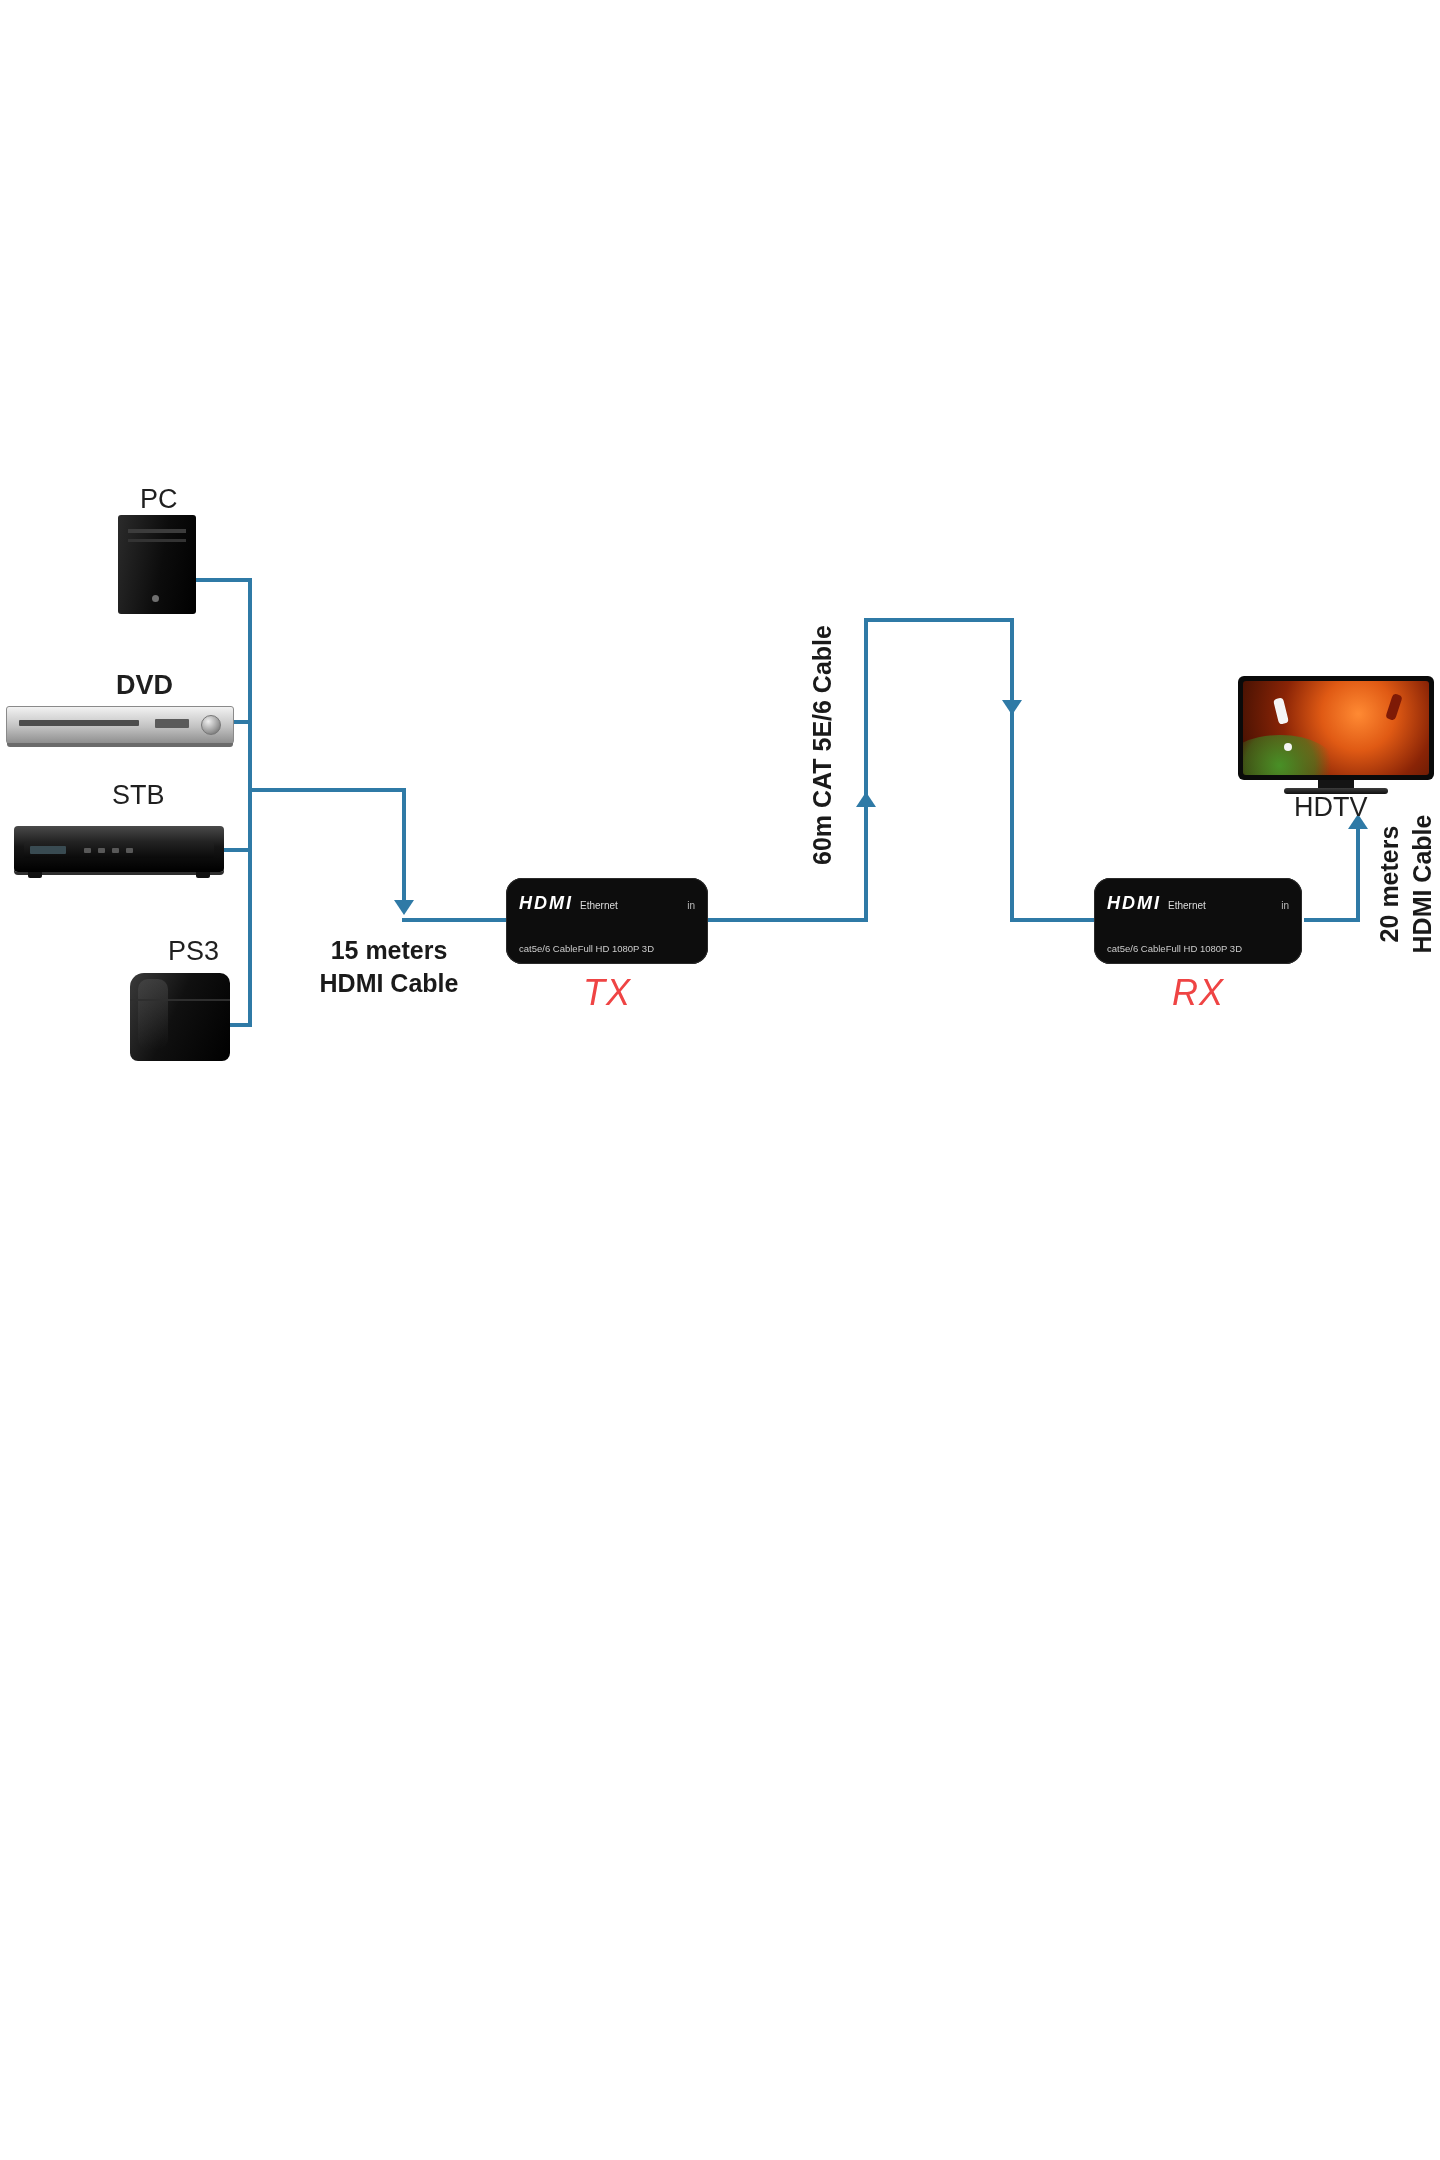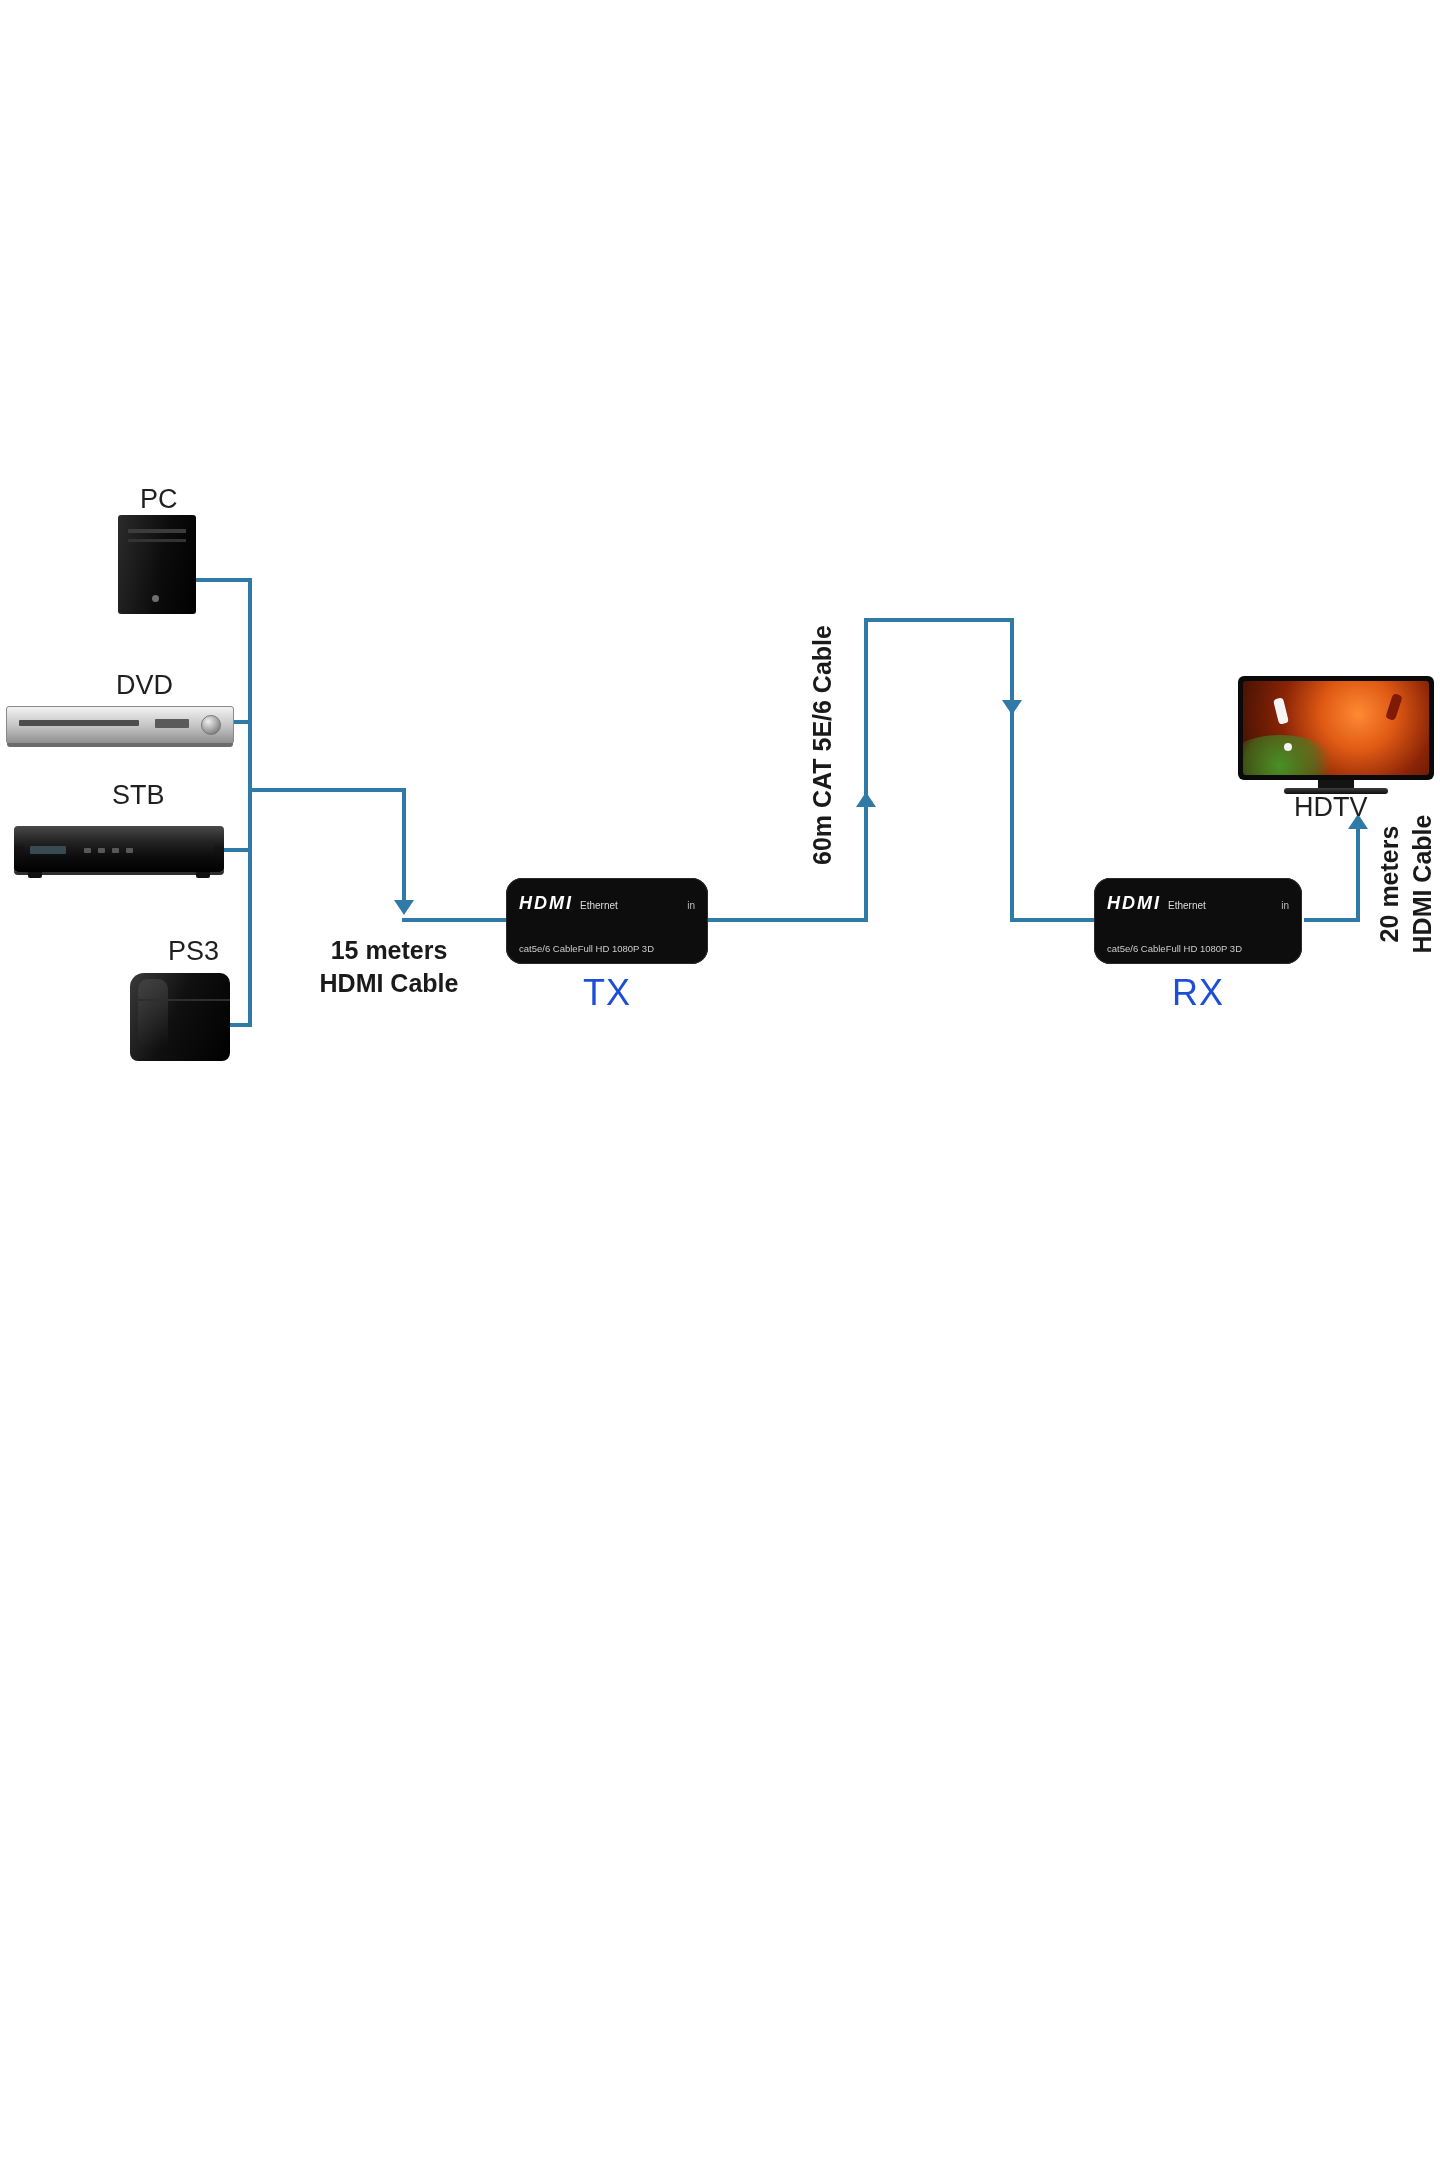--- a/index.html
+++ b/index.html
@@ -19,21 +19,21 @@
   .wire.h { height: 4px; }
   .wire.v { width: 4px; }
 
   
   .arrow { position: absolute; width: 0; height: 0; }
   .arrow.down { border-left: 10px solid transparent; border-right: 10px solid transparent; border-top: 15px solid var(--wire); }
   .arrow.up   { border-left: 10px solid transparent; border-right: 10px solid transparent; border-bottom: 15px solid var(--wire); }
 
   
   .dev-label { position: absolute; font-size: 27px; color: #1f1f1f; }
-  .unit-label { position: absolute; font-size: 36px; color: #1d4ed8; text-align: center; letter-spacing: 1px; }
+  .unit-label { position: absolute; font-size: 36px; color: #ef4444; text-align: center; letter-spacing: 1px; font-style: italic; }
   .cable-label { position: absolute; font-weight: bold; font-size: 25px; color: #1a1a1a; text-align: center; line-height: 33px; }
   .cable-label.rot { transform: translate(-50%,-50%) rotate(-90deg); transform-origin: center; white-space: nowrap; }
 
   
   .unit { position: absolute; background: #0d0d0d; border-radius: 16px; color: #fff; box-shadow: inset 0 0 0 1px #2a2a2a; }
   .unit-top { display: flex; align-items: baseline; gap: 7px; padding: 15px 13px 0 13px; }
   .hdmi-logo { font-weight: bold; font-size: 18px; letter-spacing: 2px; font-style: italic; }
   .eth { font-size: 10px; color: #dddddd; }
   .port { margin-left: auto; font-size: 10px; color: #bbbbbb; }
   .unit-spec { position: absolute; bottom: 10px; left: 13px; right: 13px; display: flex; justify-content: flex-start; font-size: 9.5px; color: #cccccc; }
@@ -91,21 +91,21 @@
 
 <div class="canvas">
 
   <div class="dev-label" style="left:140px; top:484px;">PC</div>
   <div class="pc-tower">
     <div class="drive"></div>
     <div class="drive2"></div>
     <div class="pwr"></div>
   </div>
 
-  <div class="dev-label" style="left:116px; top:670px;">DVD</div>
+  <div class="dev-label" style="left:116px; top:670px;font-weight:bold;">DVD</div>
   <div class="dvd-player">
     <div class="tray"></div>
     <div class="panel"></div>
     <div class="knob"></div>
     <div class="base"></div>
   </div>
 
   <div class="dev-label" style="left:112px; top:780px;">STB</div>
   <div class="stb-box">
     <div class="face"></div>

